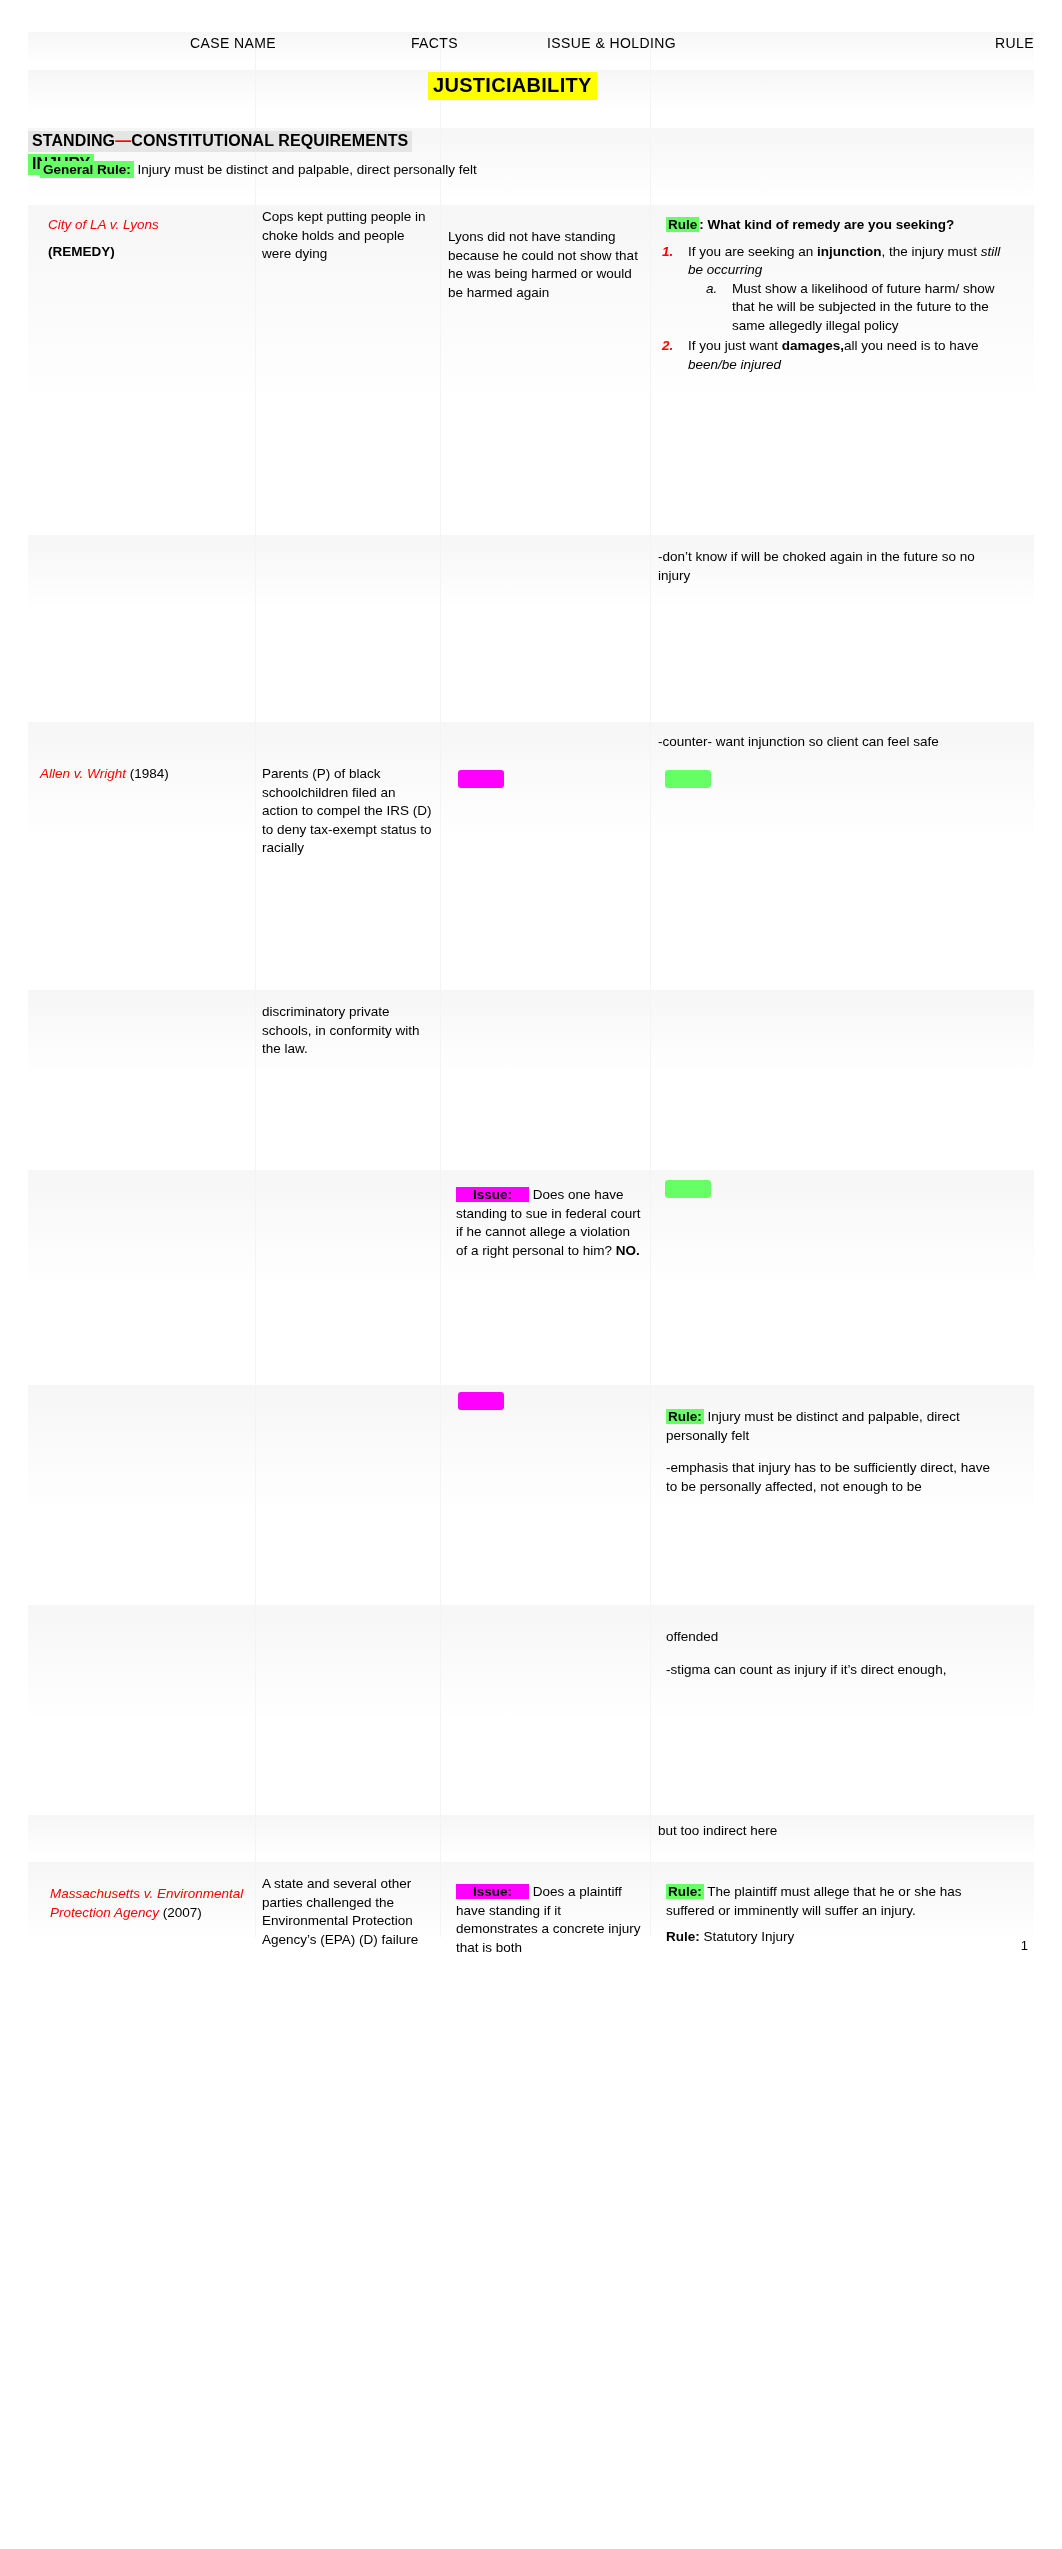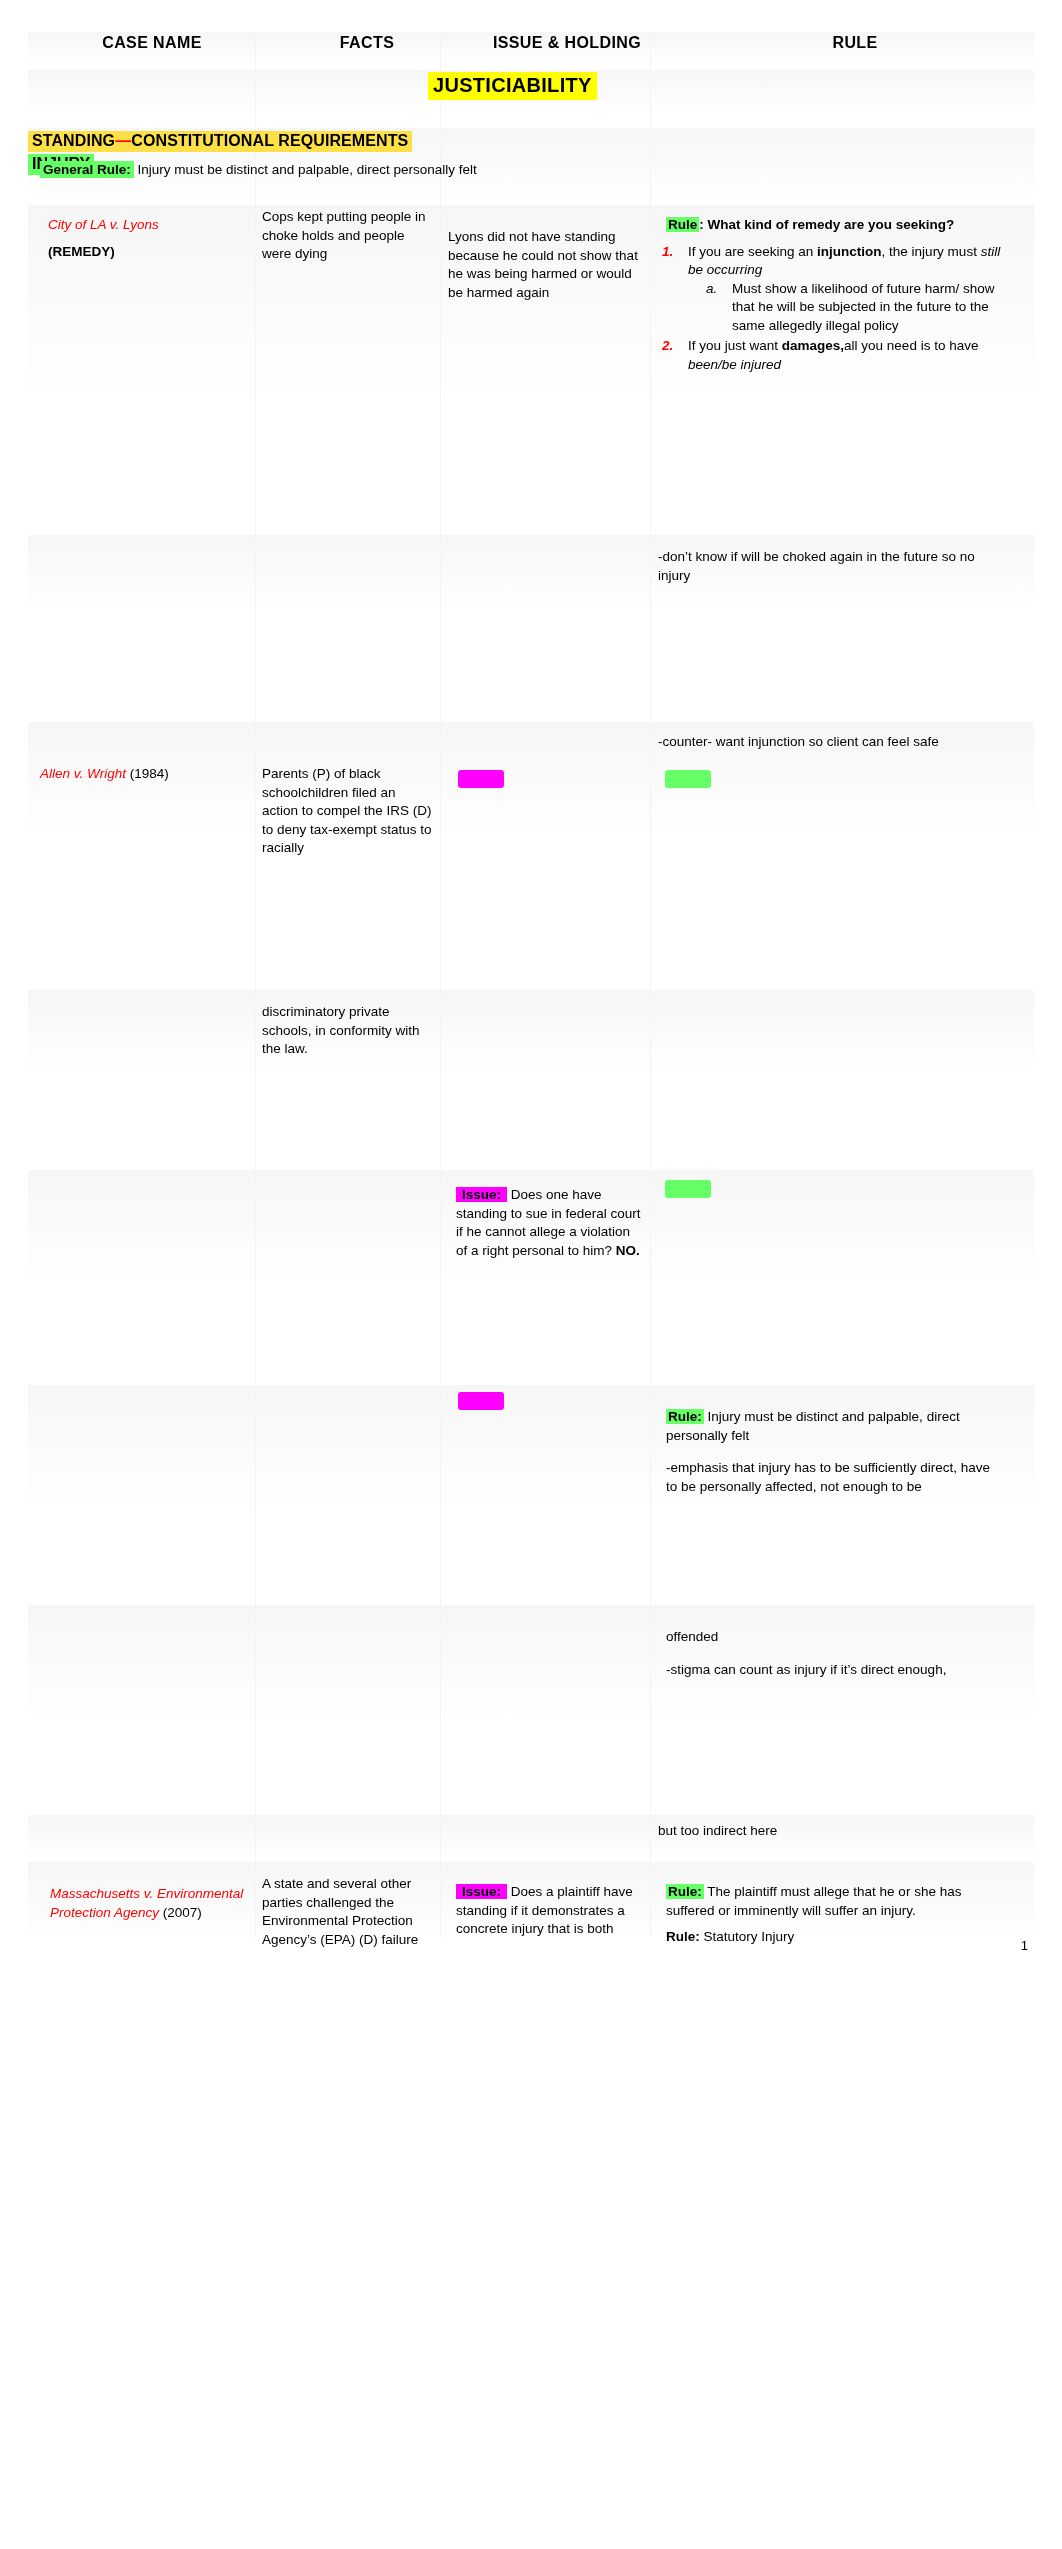--- a/index.html
+++ b/index.html
@@ -28,24 +28,24 @@
   
   .col-headers {
     position: absolute;
     left: 28px;
     top: 32px;
     width: 1006px;
     height: 30px;
     display: flex;
   }
   .col-headers .ch {
-    font-size: 16px;
-    font-weight: bold;
+    font-size: 14px;
+    font-weight: normal;
     letter-spacing: 0.4px;
-    text-align: center;
+    text-align: right;
     line-height: 22px;
     color: #000;
   }
   .ch-case   { width: 248px; }
   .ch-facts  { width: 182px; }
   .ch-issue  { width: 218px; }
   .ch-rule   { width: 358px; }
 
   
   .title-band {
@@ -72,21 +72,21 @@
     position: absolute;
     left: 28px;
     top: 131px;
     width: 1006px;
   }
   .sec-line1 {
     display: inline-block;
     font-size: 16px;
     font-weight: bold;
     letter-spacing: 0.1px;
-    background: #fde047;
+    background: #e5e5e5;
     padding: 1px 4px 2px 4px;
     white-space: nowrap;
   }
   .sec-line1 .dash { color: #ff0000; }
   .sec-line2-wrap {
     margin-top: 2px;
   }
   .sec-line2 {
     display: inline-block;
     font-size: 16px;
@@ -120,21 +120,21 @@
 
   .case-name-it {
     font-style: italic;
     color: #ff0000;
   }
   .case-year { color: #000; font-style: normal; }
   .bold { font-weight: bold; }
   .ital { font-style: italic; }
 
   .hl-green { background: #66ff66; padding: 0 2px; }
-  .hl-magenta { background: #ff00ff; padding: 0 6px; }
+  .hl-magenta { background: #ff00ff; padding: 0 17px; }
 
   
   .c-case  { left: 40px;  width: 232px; }
   .c-facts { left: 262px; width: 172px; }
   .c-issue { left: 448px; width: 202px; }
   .c-rule  { left: 658px; width: 352px; }
 
   
   ol.lvl1 {
     margin: 4px 0 0 0;

